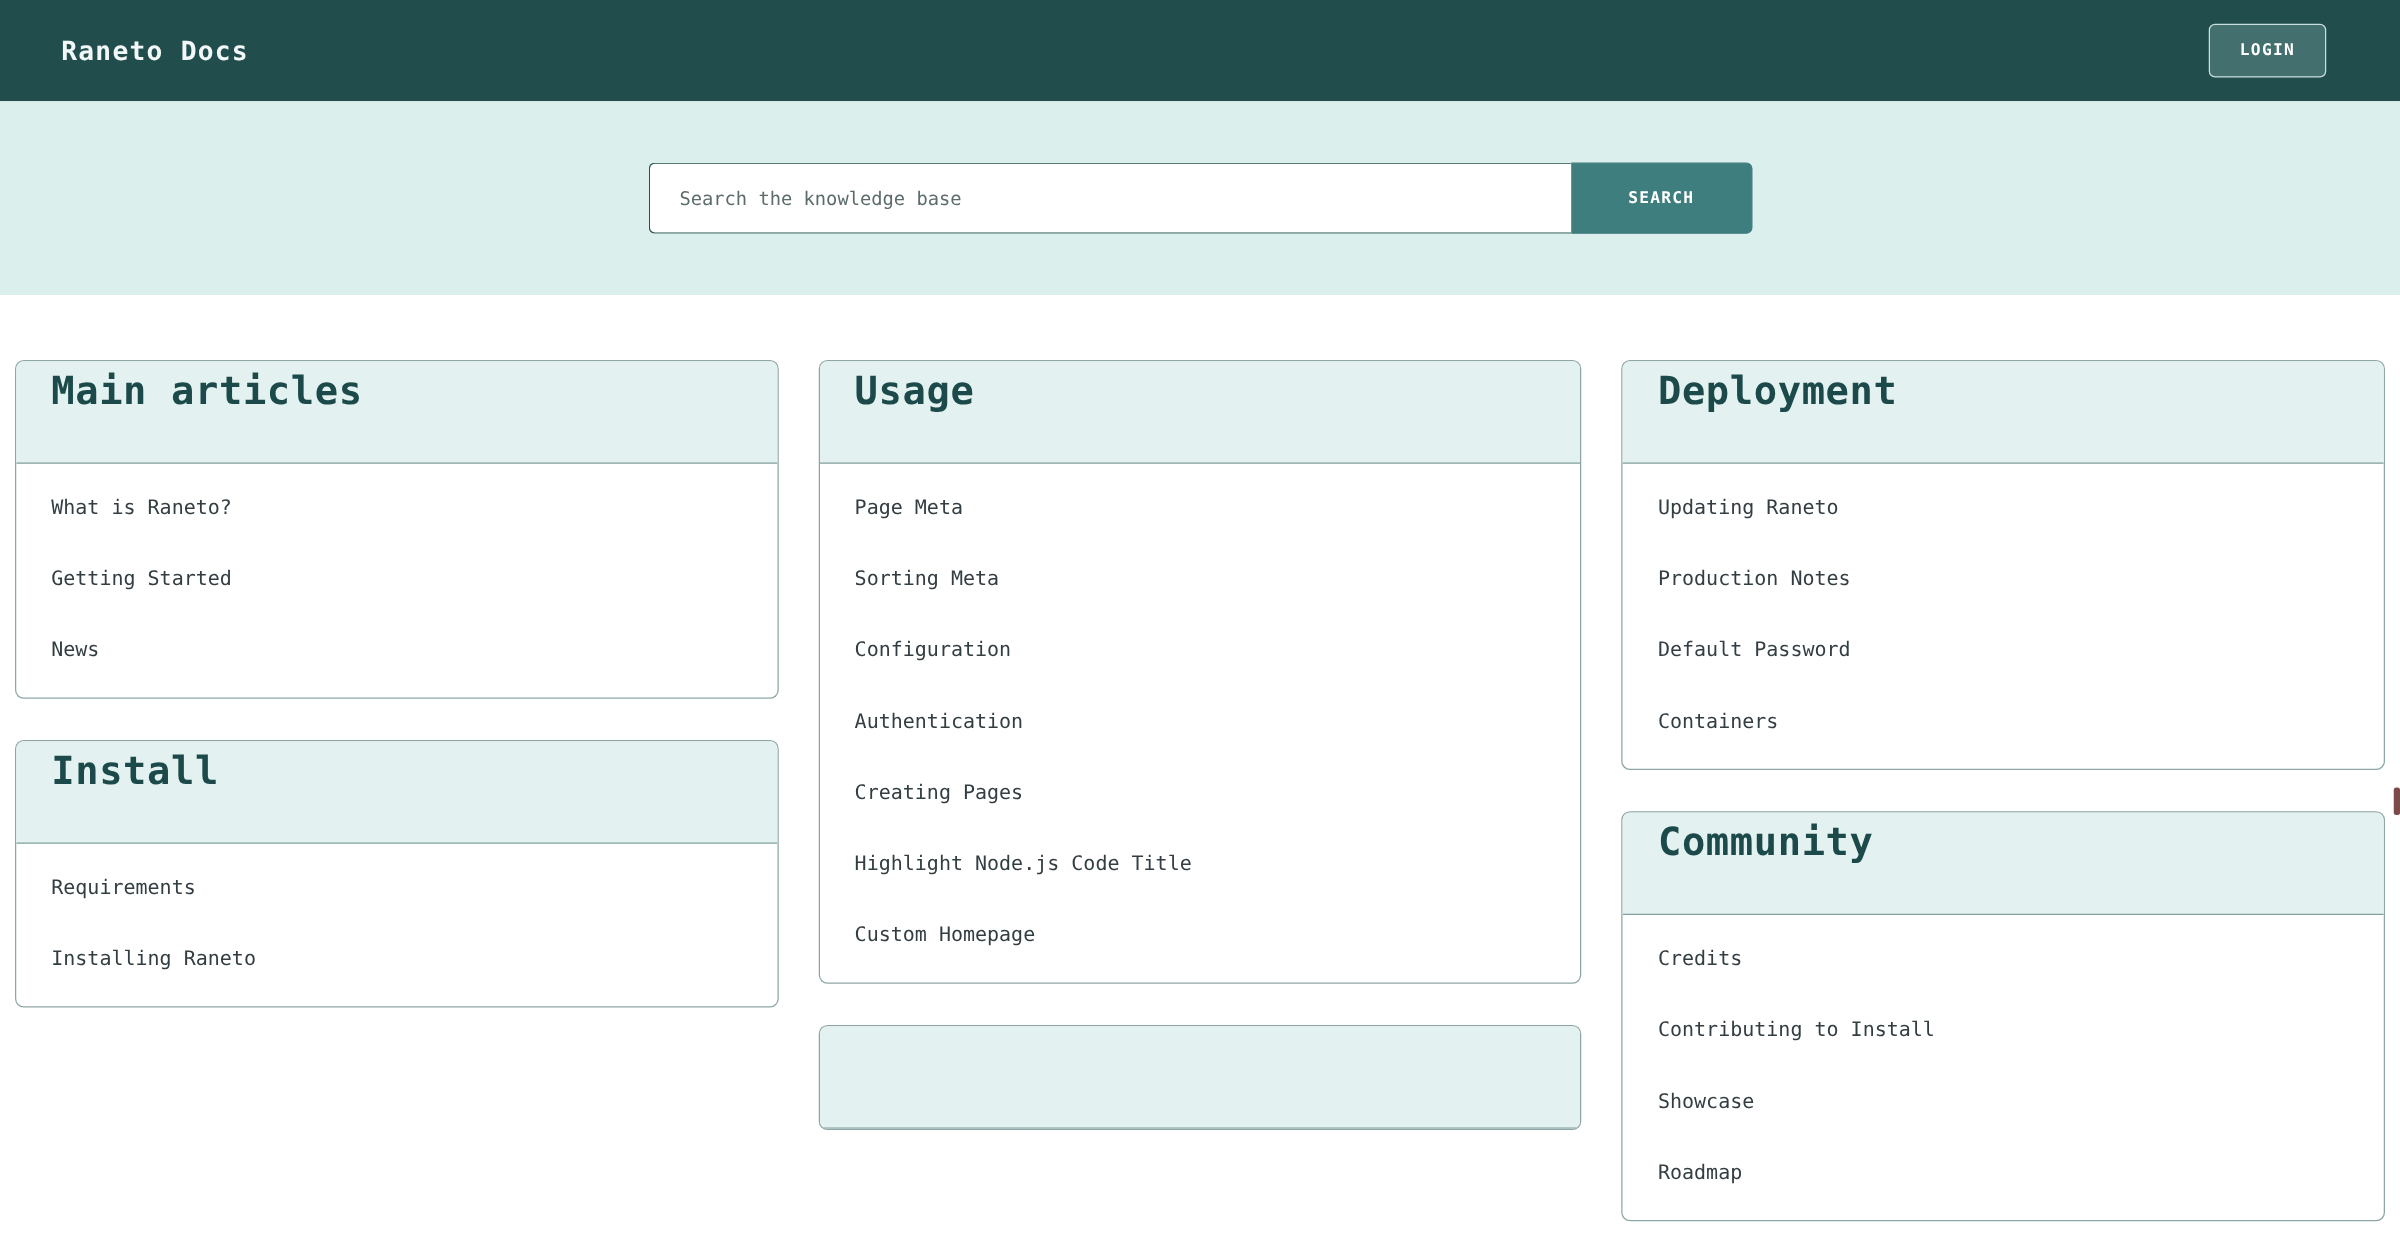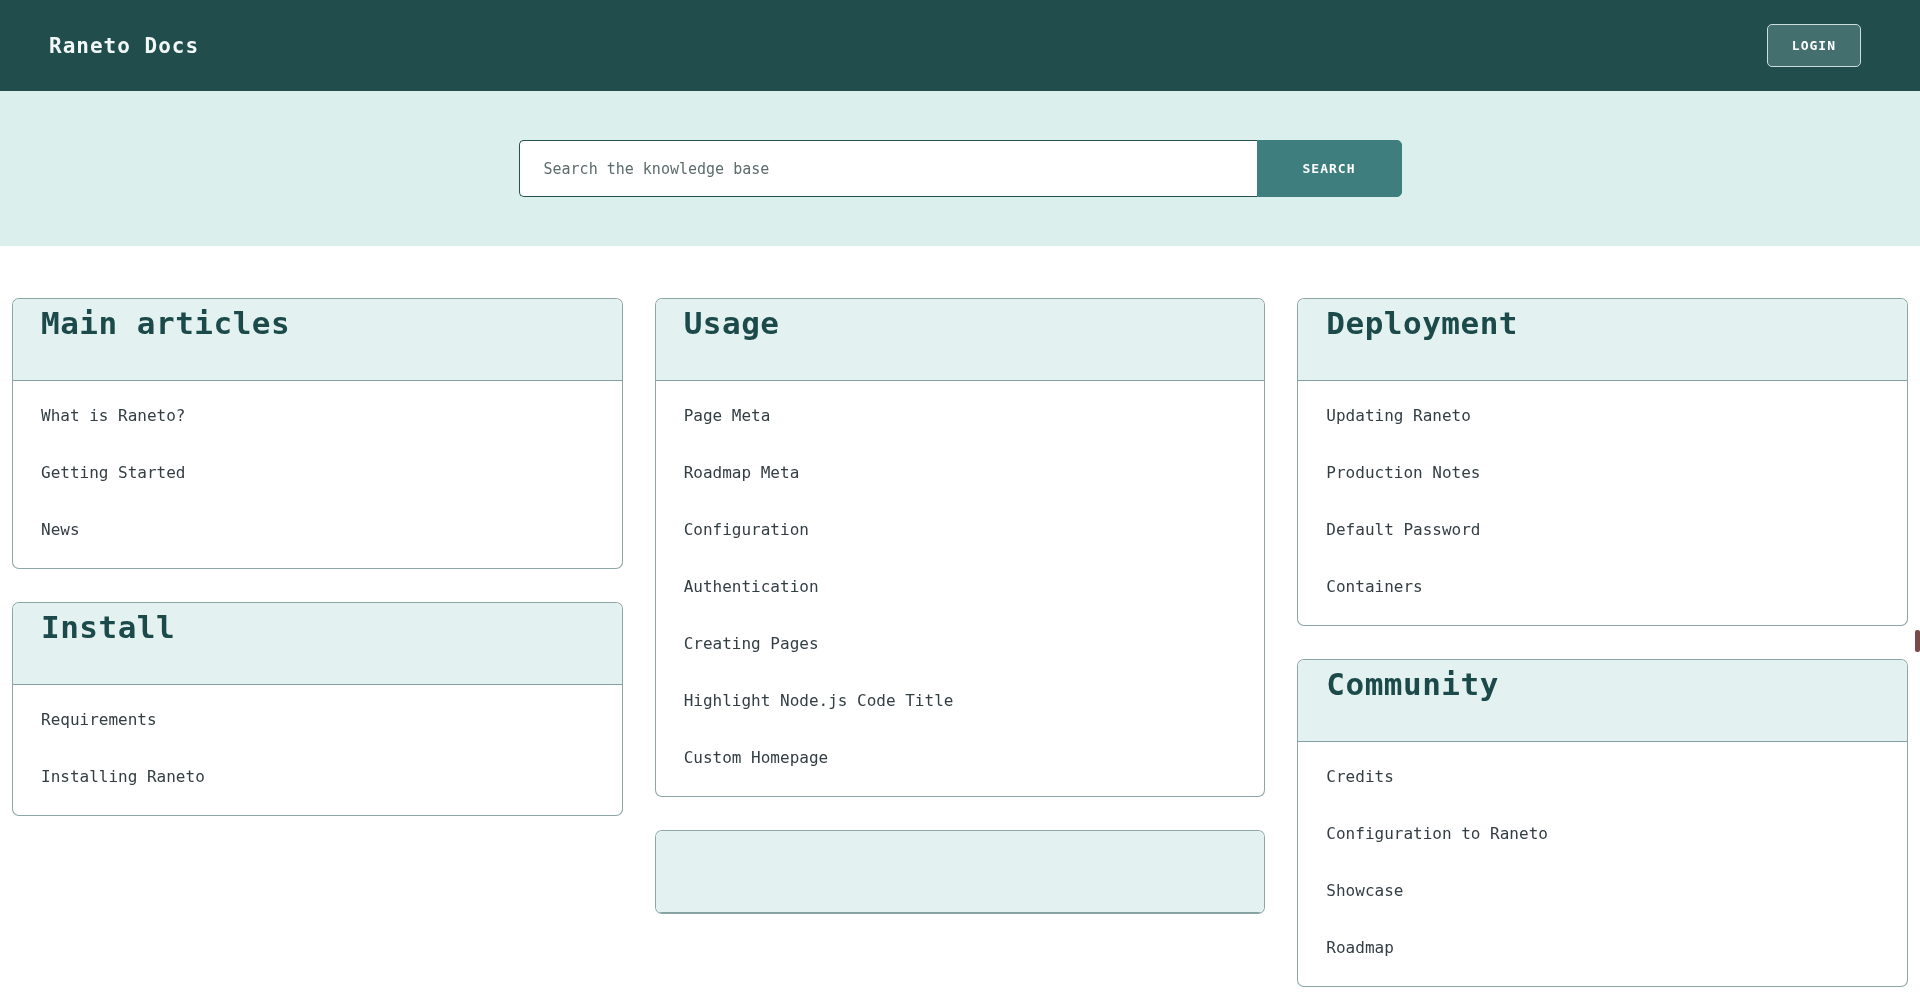--- a/index.html
+++ b/index.html
@@ -6,21 +6,21 @@
   * { box-sizing: border-box; margin: 0; padding: 0; }
   html, body { width: 1920px; height: 993px; overflow: hidden; }
   body {
     font-family: "DejaVu Sans Mono", "Liberation Mono", monospace;
     background: #ffffff;
     position: relative;
   }
 
   
   .topbar {
-    height: 91px;
+    height: 81px;
     background: #214D4D;
     display: flex;
     align-items: center;
     justify-content: space-between;
     padding: 0 59px 0 49px;
   }
   .brand {
     color: #f2f7f7;
     font-size: 21px;
     font-weight: bold;
@@ -167,21 +167,21 @@
           <a class="card-item">Requirements</a>
           <a class="card-item">Installing Raneto</a>
         </div>
       </section>
     </div>
     <div class="column">
       <section class="card">
         <div class="card-header">Usage</div>
         <div class="card-body">
           <a class="card-item">Page Meta</a>
-          <a class="card-item">Roadmap Meta</a>
+          <a class="card-item">Sorting Meta</a>
           <a class="card-item">Configuration</a>
           <a class="card-item">Authentication</a>
           <a class="card-item">Creating Pages</a>
           <a class="card-item">Highlight Node.js Code Title</a>
           <a class="card-item">Custom Homepage</a>
         </div>
       </section>
       <section class="card stub">
         <div class="card-header"></div>
       </section>
@@ -193,21 +193,21 @@
           <a class="card-item">Updating Raneto</a>
           <a class="card-item">Production Notes</a>
           <a class="card-item">Default Password</a>
           <a class="card-item">Containers</a>
         </div>
       </section>
       <section class="card">
         <div class="card-header">Community</div>
         <div class="card-body">
           <a class="card-item">Credits</a>
-          <a class="card-item">Configuration to Raneto</a>
+          <a class="card-item">Contributing to Install</a>
           <a class="card-item">Showcase</a>
           <a class="card-item">Roadmap</a>
         </div>
       </section>
     </div>
   </main>
 
 <div class="scrollbar-track">
   <div class="scrollbar-thumb"></div>
 </div>

